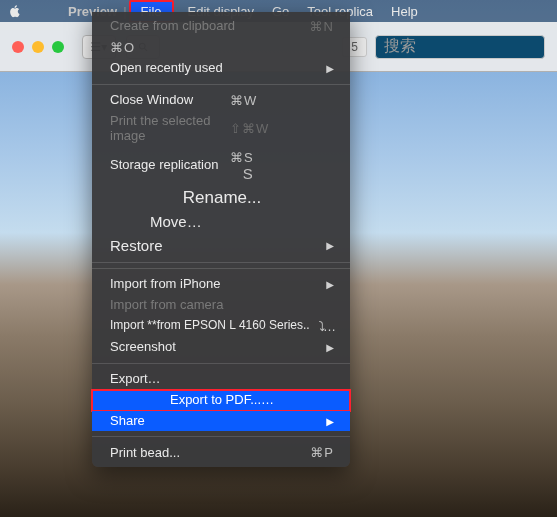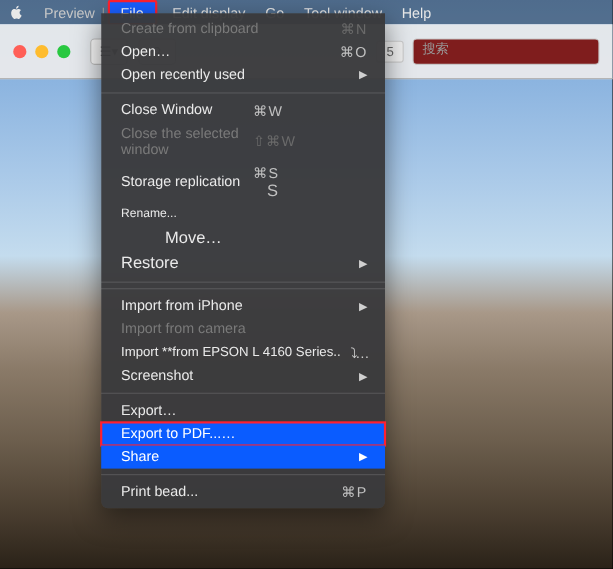--- a/index.html
+++ b/index.html
@@ -12,21 +12,21 @@
     #a89888 55%, #8a7a68 65%, #6b5d4c 78%, #4a3e30 90%, #2a2218 100%);
 }
 
 .menubar {
   position: absolute; top: 0; left: 0; right: 0; height: 22px;
   background: rgba(0,0,0,0.35); display: flex; align-items: center;
   padding: 0 8px; color: #e8e8e8; font-size: 13px; gap: 18px;
 }
 .menubar .apple { width: 14px; height: 14px; }
 .menubar .apple svg { width: 14px; height: 14px; fill: #e8e8e8; }
-.menubar .app-name { font-weight: 400; color: #c8c8c8; }
+.menubar .app-name { font-weight: 700; color: #c8c8c8; margin-left: 28px; }
 .menubar .sep { color: #999; }
 .menubar .mi { cursor: default; text-align: center; }
 .menubar .mi.active {
   background: #1a5fff; color: #fff; padding: 2px 10px;
   border: 2px solid #ff2030; border-radius: 2px; margin: -2px -4px;
 }
 
 .window {
   position: absolute; top: 22px; left: 0; right: 0; height: 50px;
   background: rgba(235,235,235,0.92); border-bottom: 1px solid #b0b0b0;
@@ -40,21 +40,21 @@
   background: #fafafa; display: flex; align-items: center; justify-content: center;
   margin-left: 6px; font-size: 12px; color: #555;
 }
 .tb-spacer { flex: 1; }
 .tb-badge {
   padding: 2px 8px; font-size: 12px; color: #666; background: #f0f0f0;
   border: 1px solid #ccc; border-radius: 3px; margin-right: 8px;
 }
 .search {
   width: 170px; height: 24px; border: 1px solid #c8c8c8; border-radius: 4px;
-  background: #7f1d1d; font-size: 12px; padding: 0 8px; color: #999; margin-right: 12px;
+  background: #0c4a6e; font-size: 16px; padding: 0 8px; color: #999; margin-right: 12px;
   display: flex; align-items: flex-start;
 }
 
 .menu {
   position: absolute; top: 12px; left: 92px; width: 258px;
   background: rgba(58,58,60,0.97); border-radius: 0 0 6px 6px;
   box-shadow: 0 8px 24px rgba(0,0,0,0.5); padding: 4px 0; z-index: 100;
 }
 .mrow {
   display: flex; align-items: center; padding: 3px 16px 3px 18px;
@@ -64,21 +64,21 @@
 .mrow .lbl { flex: 1; line-height: 1.15; }
 .mrow .lbl.wrap { max-width: 120px; }
 .mrow .sc { color: #c0c0c0; font-size: 13px; letter-spacing: 1px; }
 .mrow.disabled .sc { color: #6a6a6a; }
 .mrow .sub { color: #d0d0d0; font-size: 10px; }
 .mrow.hl {
   background: #0a5cff; color: #fff; margin: 0; padding: 3px 16px 3px 18px;
 }
 .mrow.hl-box {
   background: #0a5cff; color: #fff;
-  outline: 2px solid #ff2030; outline-offset: -1px;
+  outline: 2px solid #ff2030; outline-offset: -1px; text-align: center;
 }
 .msep { height: 1px; background: rgba(255,255,255,0.14); margin: 5px 0; }
 .mrow.pw { color: #7a7a7a; font-style: normal; }
 .icon-ext { font-size: 13px; color: #d0d0d0; letter-spacing: -2px; }
 
 </style>
 </head>
 <body>
 
 <div class="desktop">
@@ -87,21 +87,21 @@
     <span class="apple">
       <svg viewBox="0 0 16 16">
           <path d="M11.2 8.5c0-1.7 1.4-2.5 1.4-2.5-0.8-1.1-2-1.3-2.4-1.3-1 0-1.6 0.6-2.2 0.6-0.6 0-1.3-0.6-2.2-0.6-1.1 0-2.2 0.7-2.8 1.8-1.2 2.1-0.3 5.2 0.8 6.9 0.6 0.8 1.2 1.7 2.1 1.7 0.8 0 1.2-0.5 2.2-0.5 1 0 1.3 0.5 2.2 0.5 0.9 0 1.5-0.8 2.1-1.7 0.4-0.6 0.7-1.2 0.9-1.9-1.2-0.5-2.1-1.6-2.1-3zM9.5 3.5c0.5-0.6 0.8-1.4 0.7-2.2-0.7 0-1.5 0.5-2 1.1-0.4 0.5-0.8 1.3-0.7 2.1 0.8 0 1.5-0.4 2-1z"></path>
         </svg>
     </span>
     <span class="app-name">Preview</span>
     <span class="sep" style="margin:0 -12px;">|</span>
     <span class="mi active">File</span>
     <span class="mi">Edit display</span>
     <span class="mi">Go</span>
-    <span class="mi">Tool window</span>
+    <span class="mi">Tool replica</span>
     <span class="mi">Help</span>
   </div>
 
   <div class="window">
     <div class="traffic">
       <span class="tlight red"></span>
       <span class="tlight yellow"></span>
       <span class="tlight green"></span>
     </div>
     <div class="tb-btn">
@@ -117,47 +117,46 @@
     </div>
   </div>
 
   <div class="menu">
 
     <div class="mrow disabled">
       <span class="lbl">Create from clipboard</span>
       <span class="sc">⌘N</span>
     </div>
     <div class="mrow">
-      <span class="lbl">Open…</span>
       <span class="sc">⌘O</span>
     </div>
     <div class="mrow">
       <span class="lbl">Open recently used</span>
       <span class="sub">▶</span>
     </div>
 
     <div class="msep"></div>
 
     <div class="mrow">
       <span class="lbl wrap">Close Win­dow</span>
       <span class="sc">⌘W</span>
     </div>
     <div class="mrow disabled">
-      <span class="lbl wrap">Close the selected window</span>
+      <span class="lbl wrap">Print the selected image</span>
       <span class="sc">⇧⌘W</span>
     </div>
     <div class="mrow" style="align-items:center;">
       <span class="lbl wrap">Storage replica­tion</span>
       <span style="display:flex;flex-direction:column;align-items:flex-end;">
         <span class="sc">⌘S</span>
         <span class="sc" style="font-size:15px;">S</span>
       </span>
     </div>
     <div class="mrow">
-      <span class="lbl" style="font-size:11px;">Rename...</span>
+      <span class="lbl" style="font-size:17px;text-align:center;">Rename...</span>
     </div>
     <div class="mrow">
       <span class="lbl" style="font-size:15px;margin-left:40px;">Move…</span>
     </div>
     <div class="mrow">
       <span class="lbl" style="font-size:15px;">Restore</span>
       <span class="sub">▶</span>
     </div>
 
     <div class="msep"></div>

